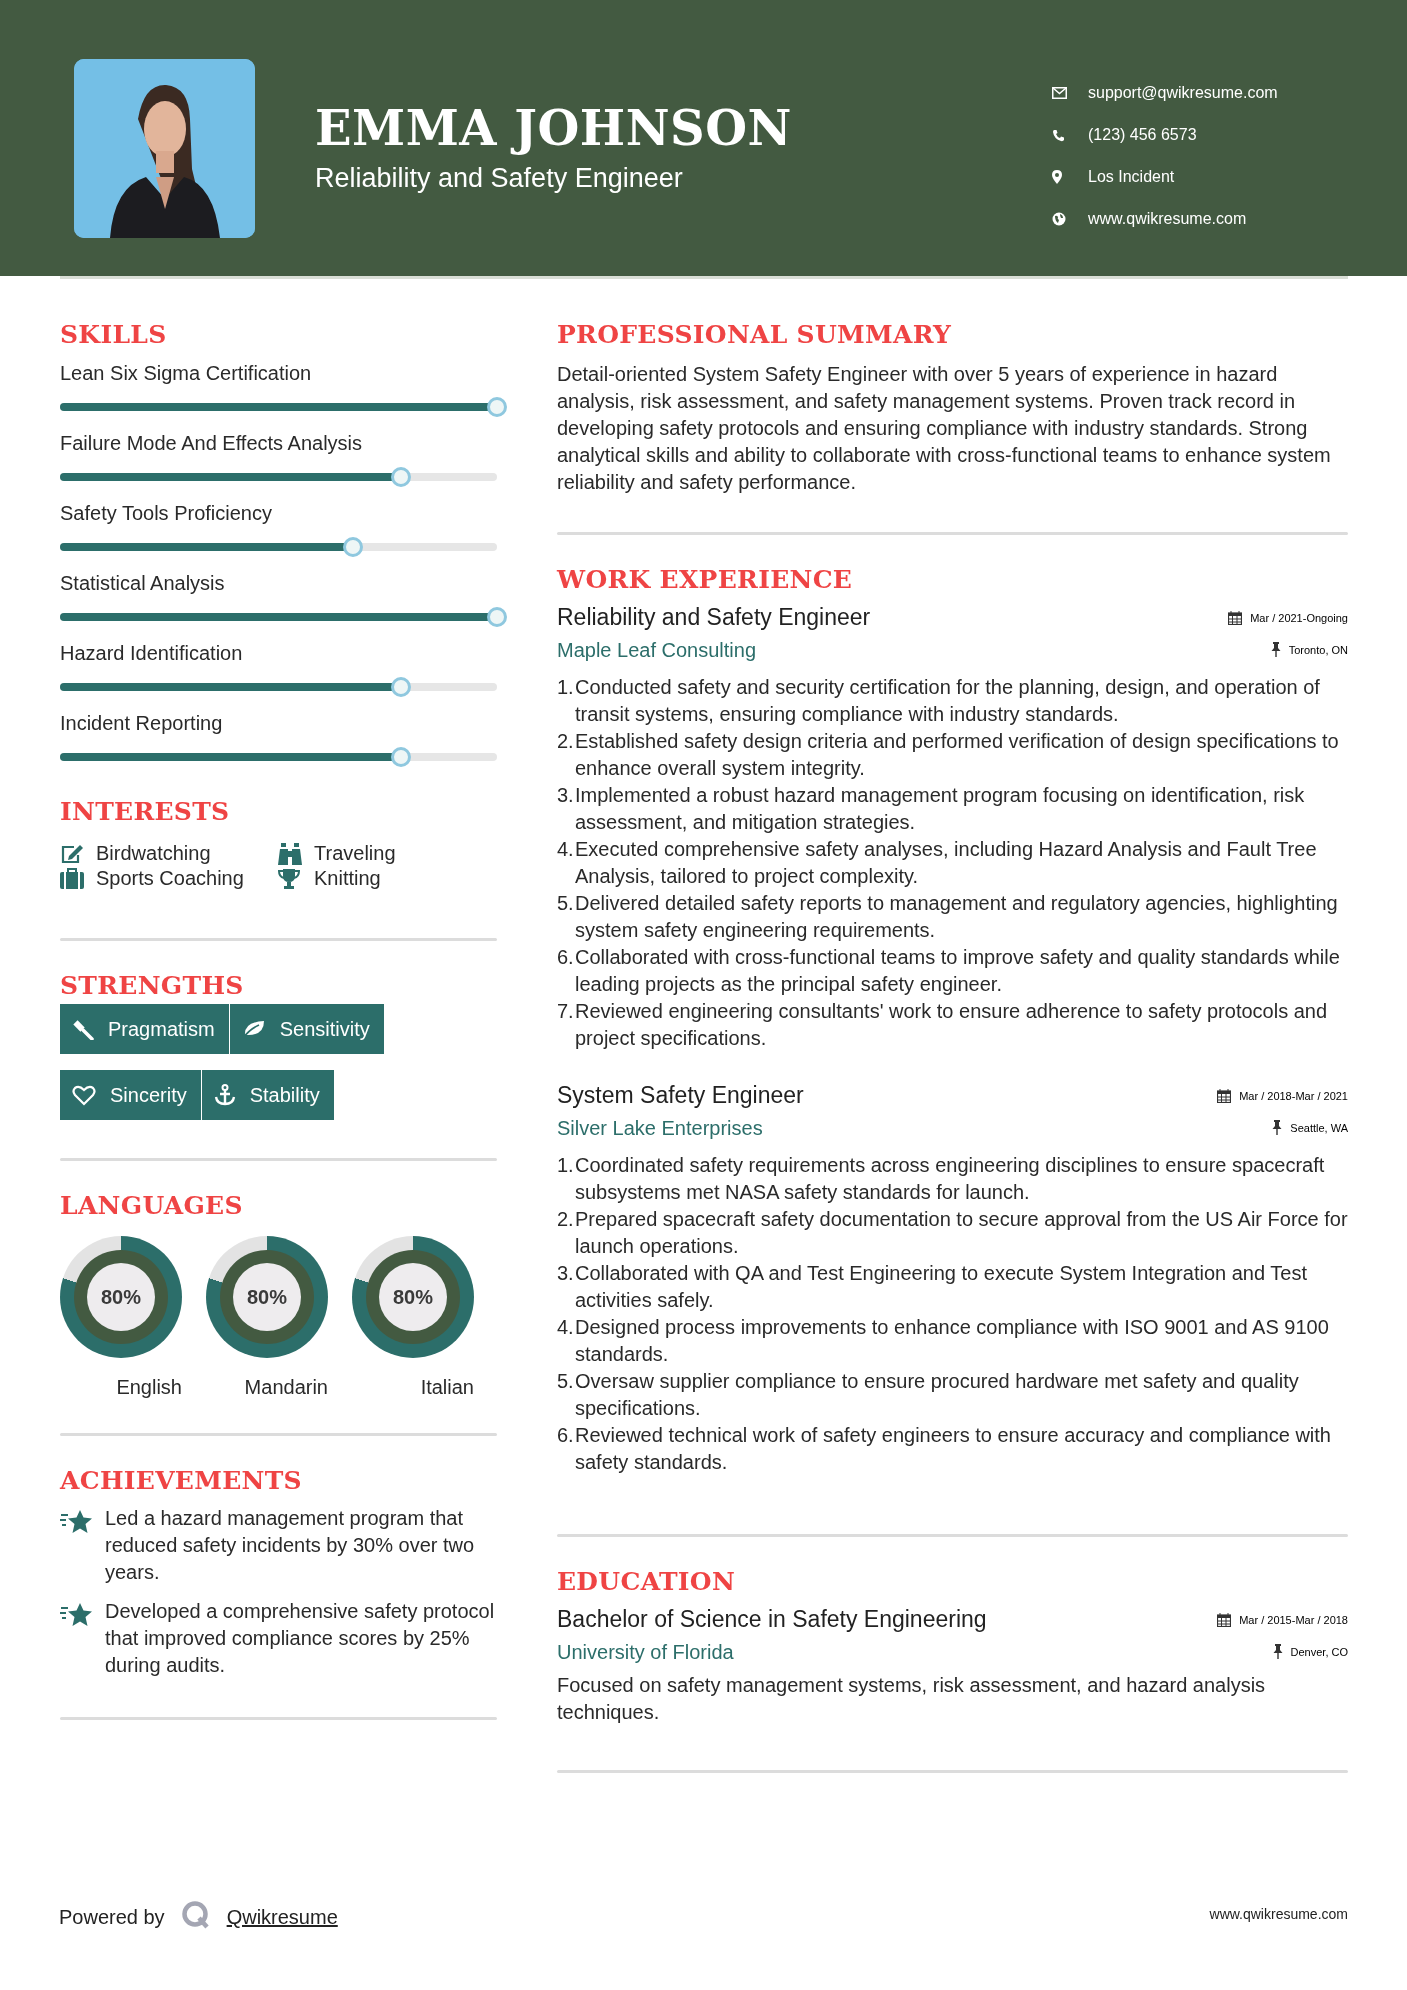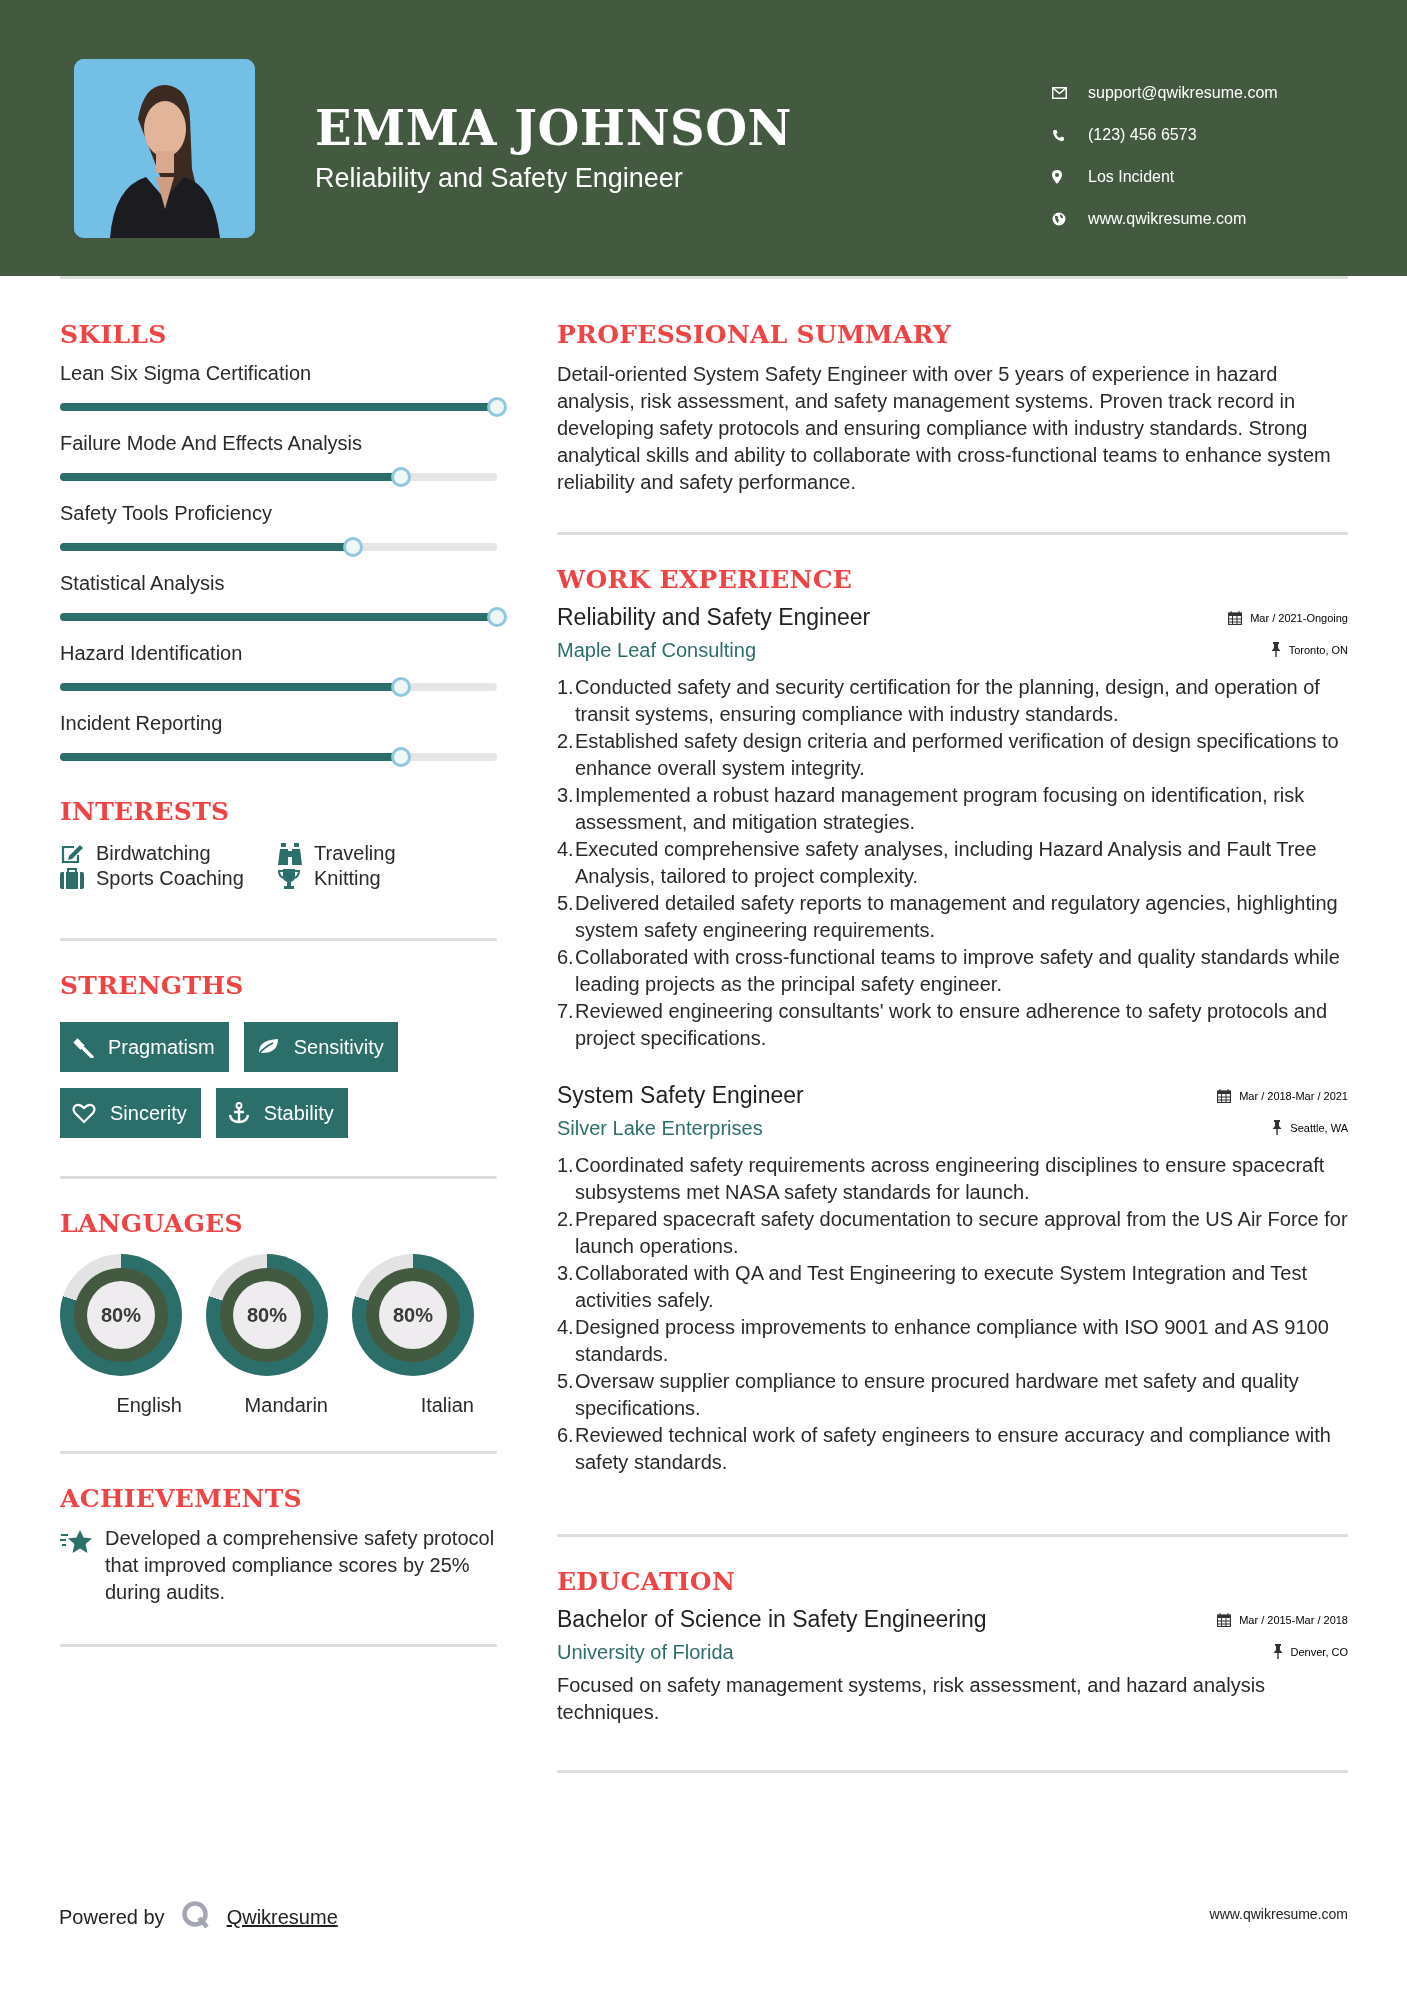--- a/index.html
+++ b/index.html
@@ -22,21 +22,21 @@
   .skill { margin-top: 10px; }
   .skill-label { font-size: 20px; color: #2a2a2a; height: 28px; line-height: 28px; }
   .skill-track { position: relative; height: 8px; background: #e6e6e6; border-radius: 4px; margin-top: 16px; margin-bottom: 18px; }
   .skill-fill { position: absolute; left: 0; top: 0; height: 8px; background: #2c6e6a; border-radius: 4px; }
   .skill-knob { position: absolute; top: -6px; width: 20px; height: 20px; border-radius: 50%; background: #eef6f6; border: 3px solid #8fc8df; margin-left: -10px; }
 
   .interests { display: grid; grid-template-columns: 218px 200px; row-gap: 2px; margin-top: 16px; }
   .interest { display: flex; align-items: center; font-size: 20px; color: #2a2a2a; }
   .interest .ii { width: 36px; color: #2c6e6a; display: flex; align-items: center; }
 
-  .strengths { display: flex; flex-wrap: wrap; gap: 16px 15px; margin-top: 22px; }
+  .strengths { display: flex; flex-wrap: wrap; gap: 16px 1px; margin-top: 4px; }
   .chip { display: flex; align-items: center; height: 50px; padding: 0 14px 0 12px; background: #2c6e6a; color: #ffffff; font-size: 20px; }
   .chip .ci { margin-right: 14px; display: flex; align-items: center; }
 
   .langs { display: flex; gap: 24px; margin-top: 16px; }
   .lang { width: 122px; text-align: right; }
   .donut { width: 122px; height: 122px; border-radius: 50%; position: relative; }
   .donut-inner { position: absolute; left: 14px; top: 14px; width: 94px; height: 94px; border-radius: 50%; background: #435a41; }
   .donut-core { position: absolute; left: 27px; top: 27px; width: 68px; height: 68px; border-radius: 50%; background: #eeecee; display: flex; align-items: center; justify-content: center; font-weight: bold; font-size: 20px; color: #3a3a3a; }
   .lang-name { font-size: 20px; margin-top: 18px; color: #2a2a2a; }
 
@@ -282,20 +282,27 @@
         </div>
         <div class="lang-name">Italian</div>
       </div>
     </div>
     <div class="divider" style="margin-top:34px;"></div>
   </section>
 
   <section style="margin-top:30px;">
     <div class="sec-title">ACHIEVEMENTS</div>
     <div style="margin-top:4px;">
+      <div class="ach">
+        <span class="ai"><svg width="34" height="26" viewBox="0 0 34 26">
+              <path d="M1 6 H8 M0 11 H6 M2 16 H6" stroke="#2c6e6a" stroke-width="2"></path>
+              <path d="M20 1 L23.5 8.5 L32 9.5 L25.5 15 L27.5 24 L20 19.5 L12.5 24 L14.5 15 L8 9.5 L16.5 8.5 Z" fill="#2c6e6a"></path>
+            </svg></span>
+        <div class="ach-text">Led a hazard management program that reduced safety incidents by 30% over two years.</div>
+      </div>
       <div class="ach" style="margin-top:12px;">
         <span class="ai"><svg width="34" height="26" viewBox="0 0 34 26">
               <path d="M1 6 H8 M0 11 H6 M2 16 H6" stroke="#2c6e6a" stroke-width="2"></path>
               <path d="M20 1 L23.5 8.5 L32 9.5 L25.5 15 L27.5 24 L20 19.5 L12.5 24 L14.5 15 L8 9.5 L16.5 8.5 Z" fill="#2c6e6a"></path>
             </svg></span>
         <div class="ach-text">Developed a comprehensive safety protocol that improved compliance scores by 25% during audits.</div>
       </div>
     </div>
     <div class="divider" style="margin-top:38px;"></div>
   </section>

